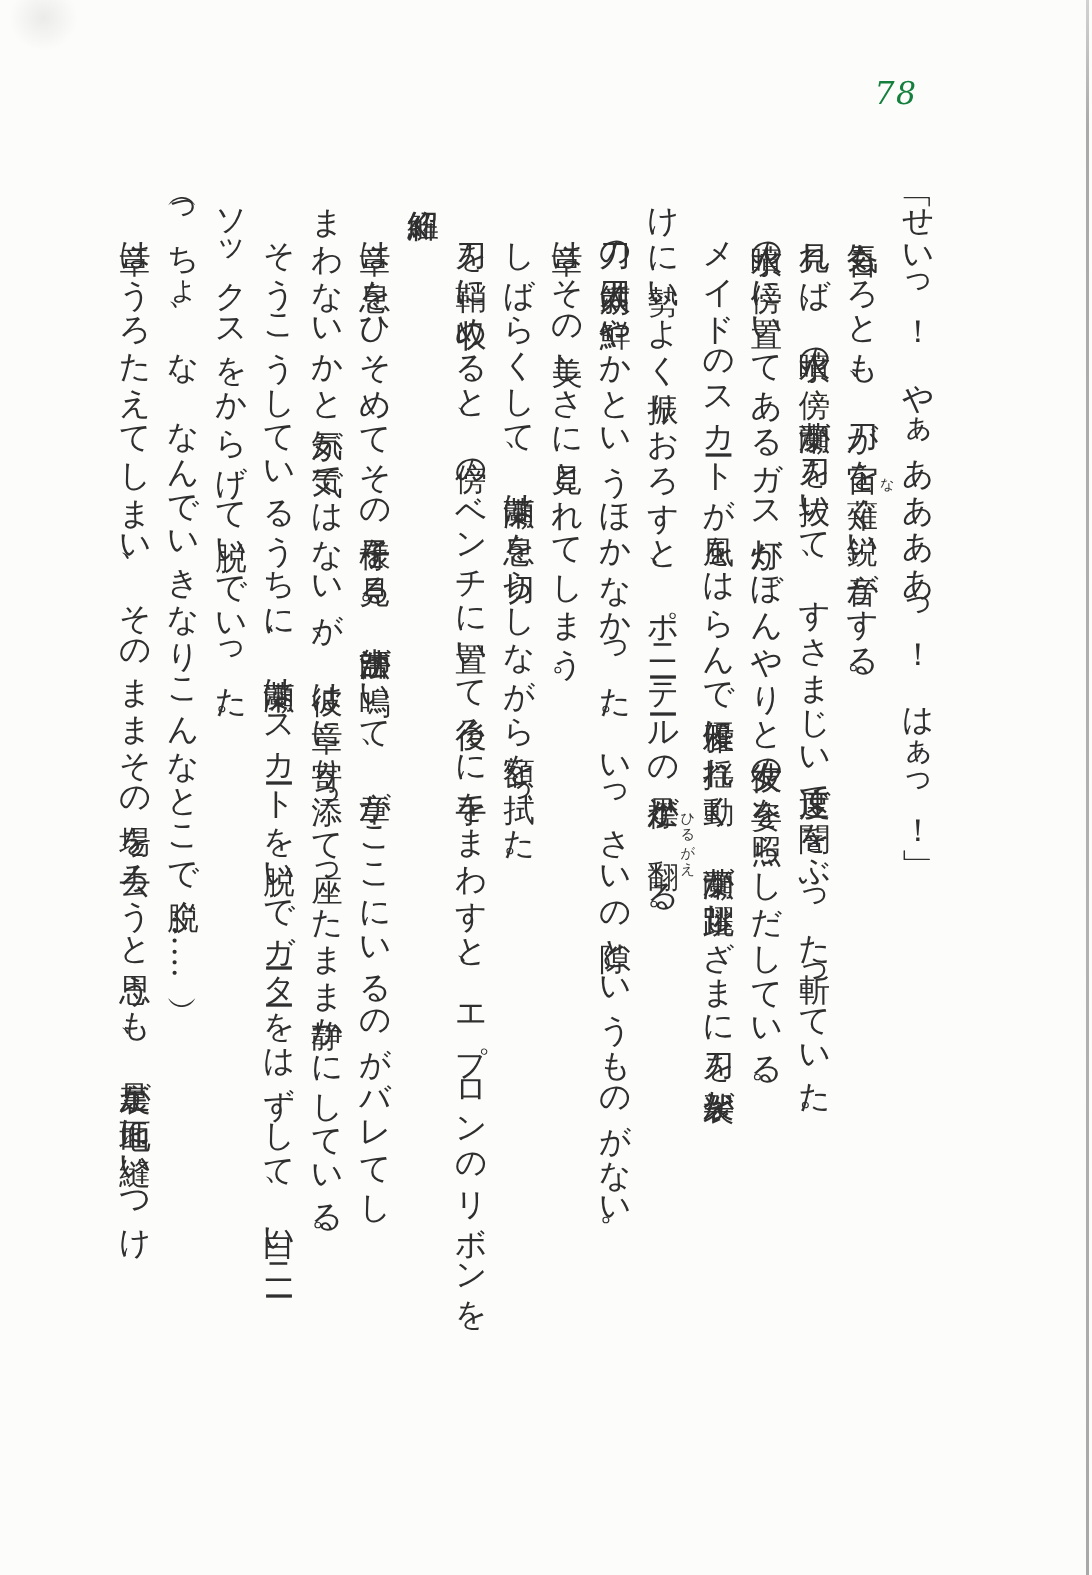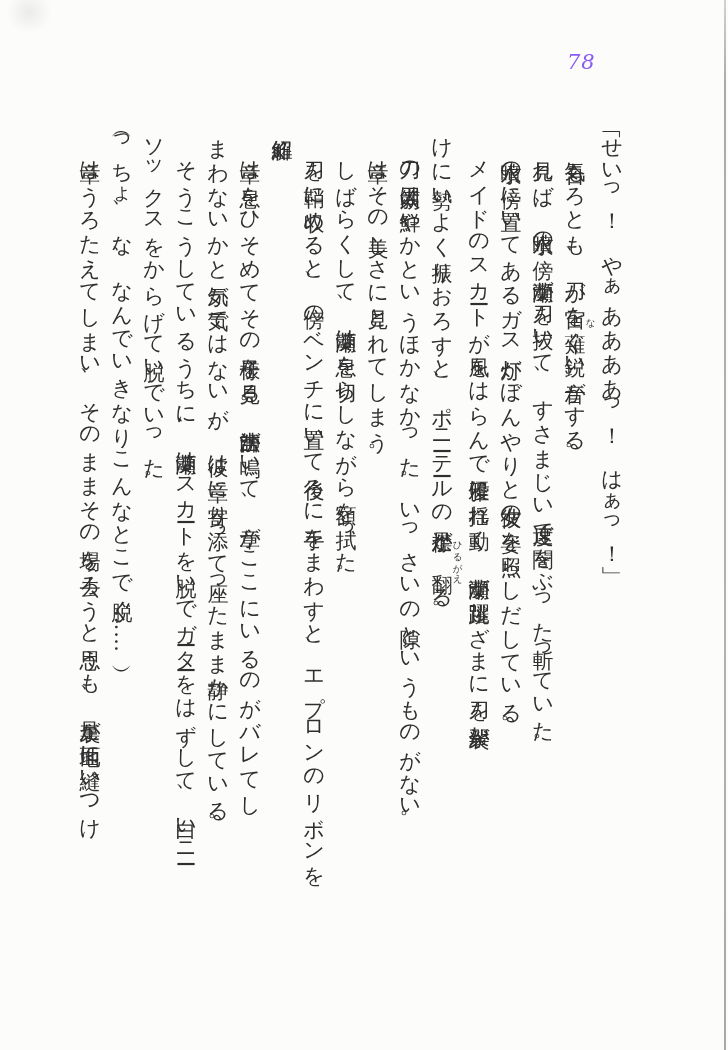--- a/index.html
+++ b/index.html
@@ -34,24 +34,24 @@
     position: absolute;
     top: 0;
     bottom: 0;
     right: 2px;
     width: 2px;
     background: linear-gradient(to bottom, #d2d2d2 0%, #aaaaaa 8%, #b2b2b2 60%, #a8a8a8 100%);
   }
   .page-number {
     position: absolute;
     top: 50px;
-    left: 567px;
+    left: 583px;
     font-size: 21px;
     font-style: italic;
-    color: #8b5cf6;
+    color: #15803d;
     letter-spacing: 1px;
   }
   .text-columns {
     position: absolute;
     top: 124px;
     right: 100px;
     height: 820px;
     writing-mode: vertical-rl;
     -webkit-writing-mode: vertical-rl;
     text-orientation: mixed;

